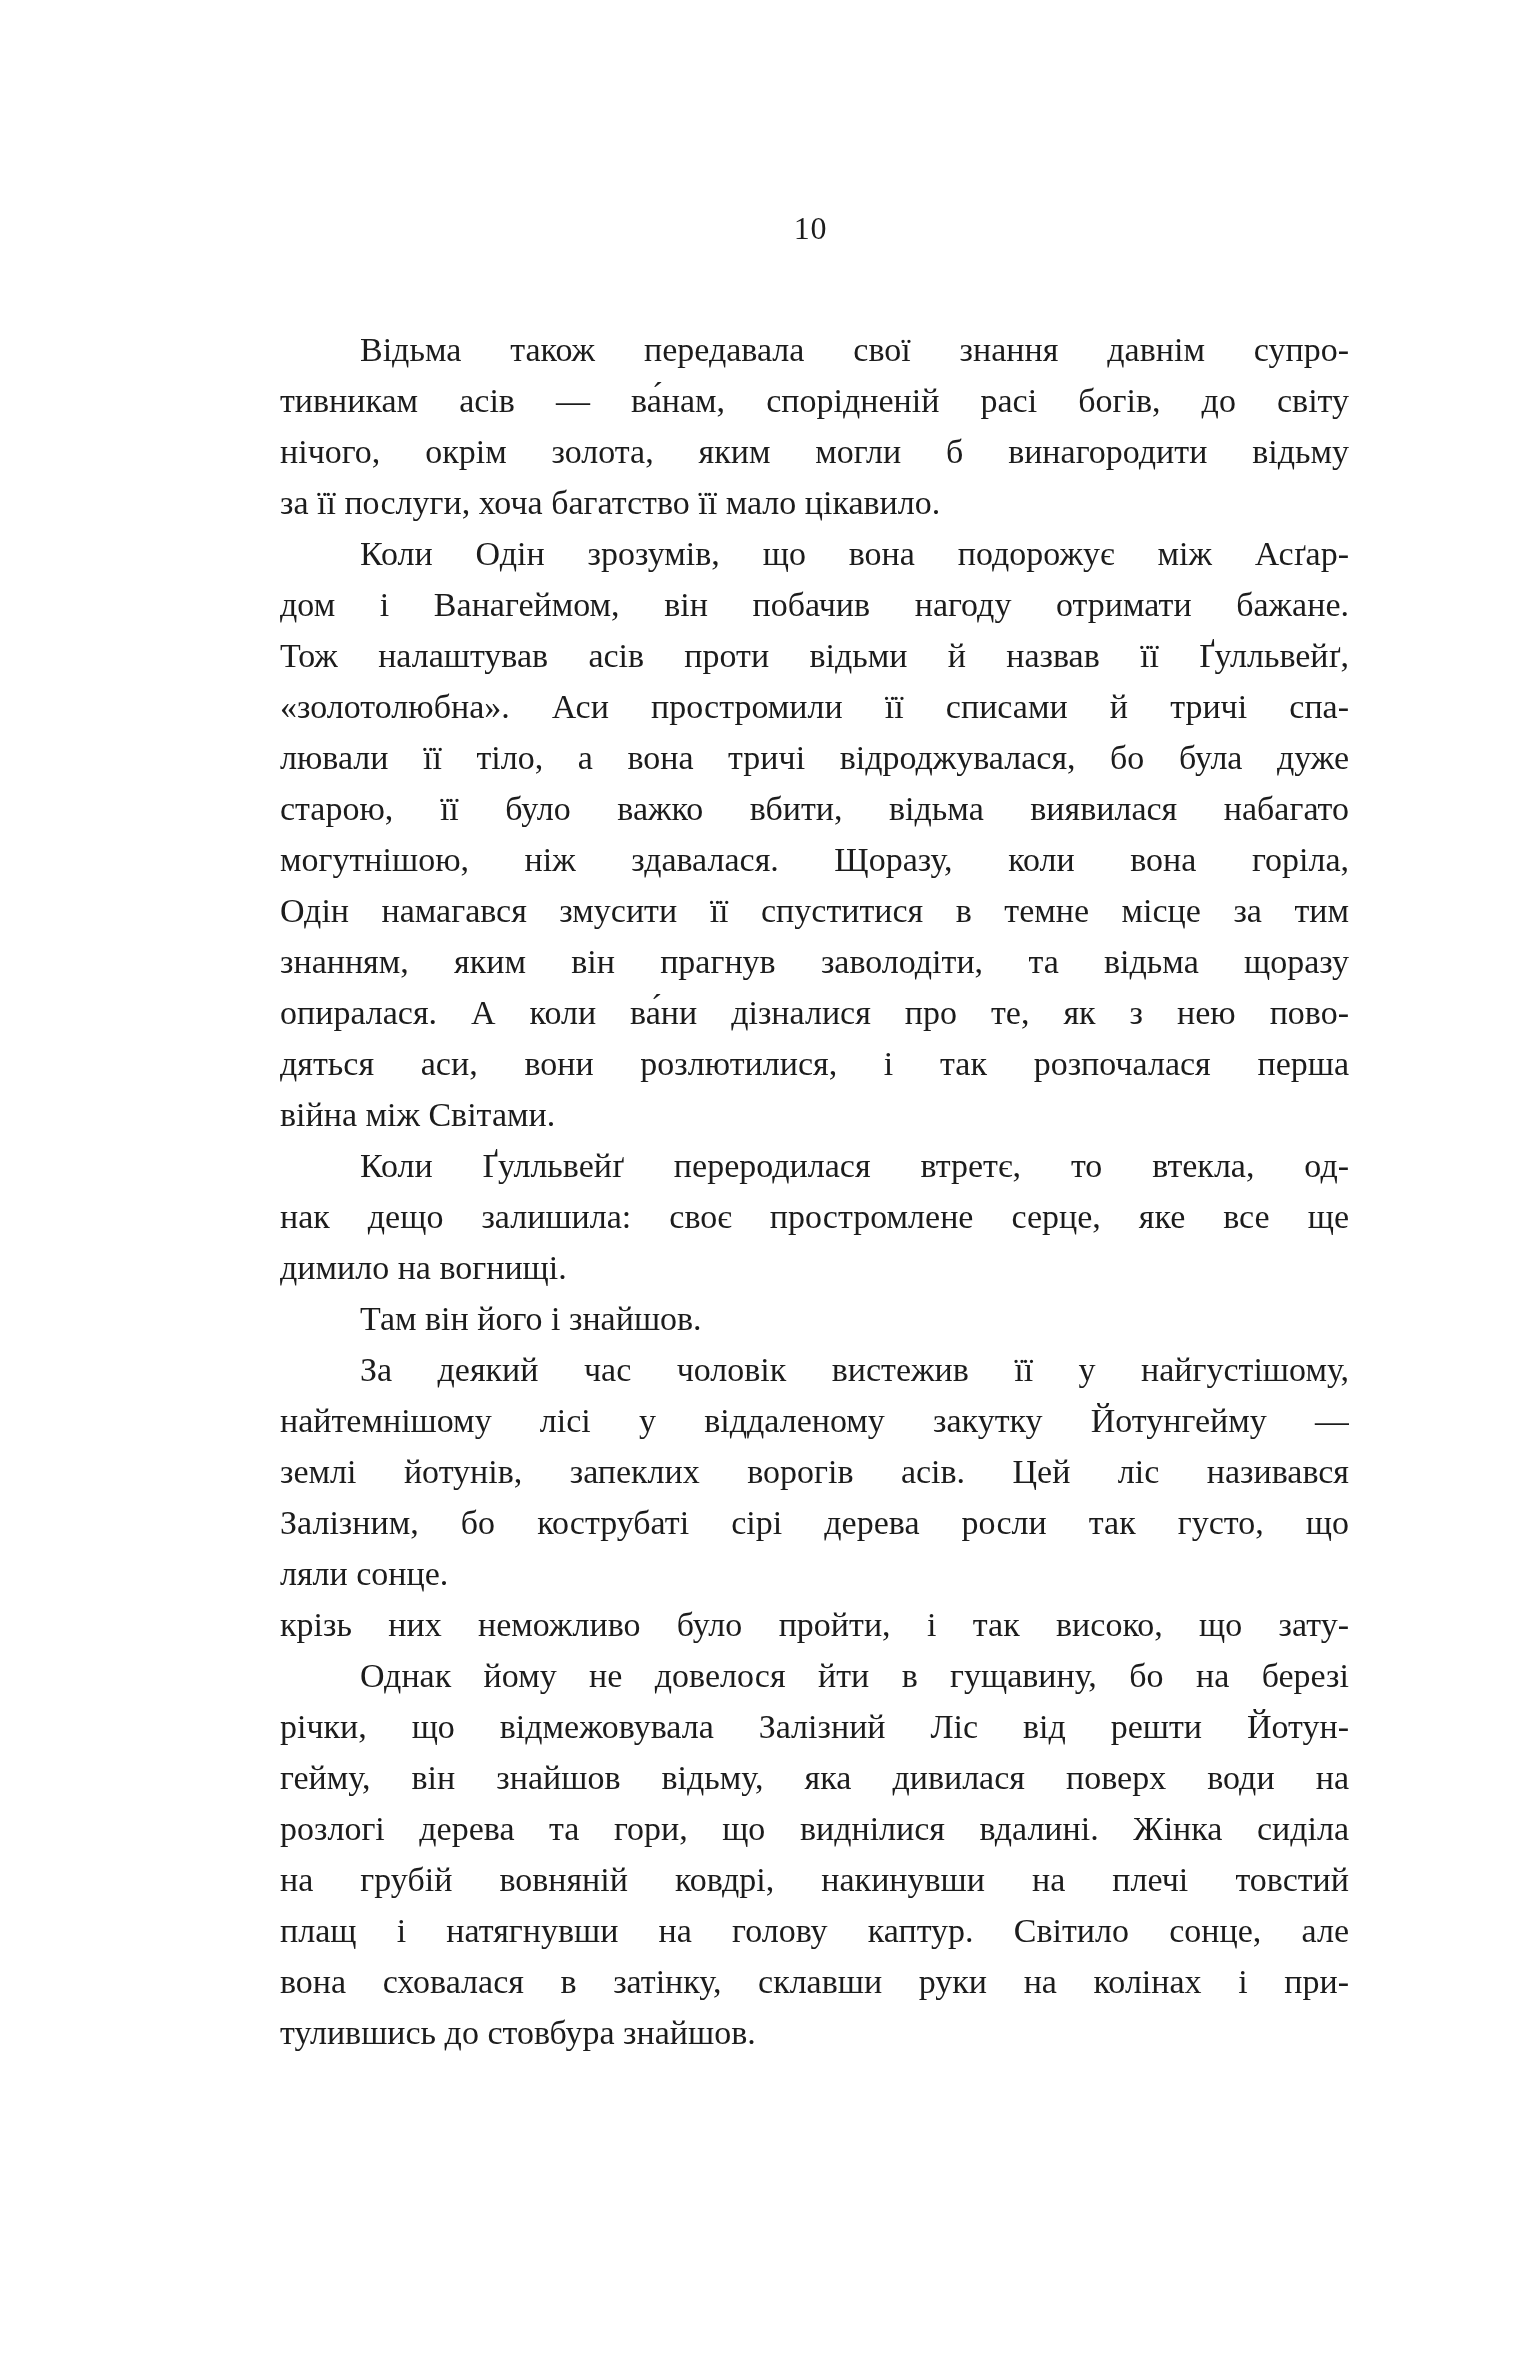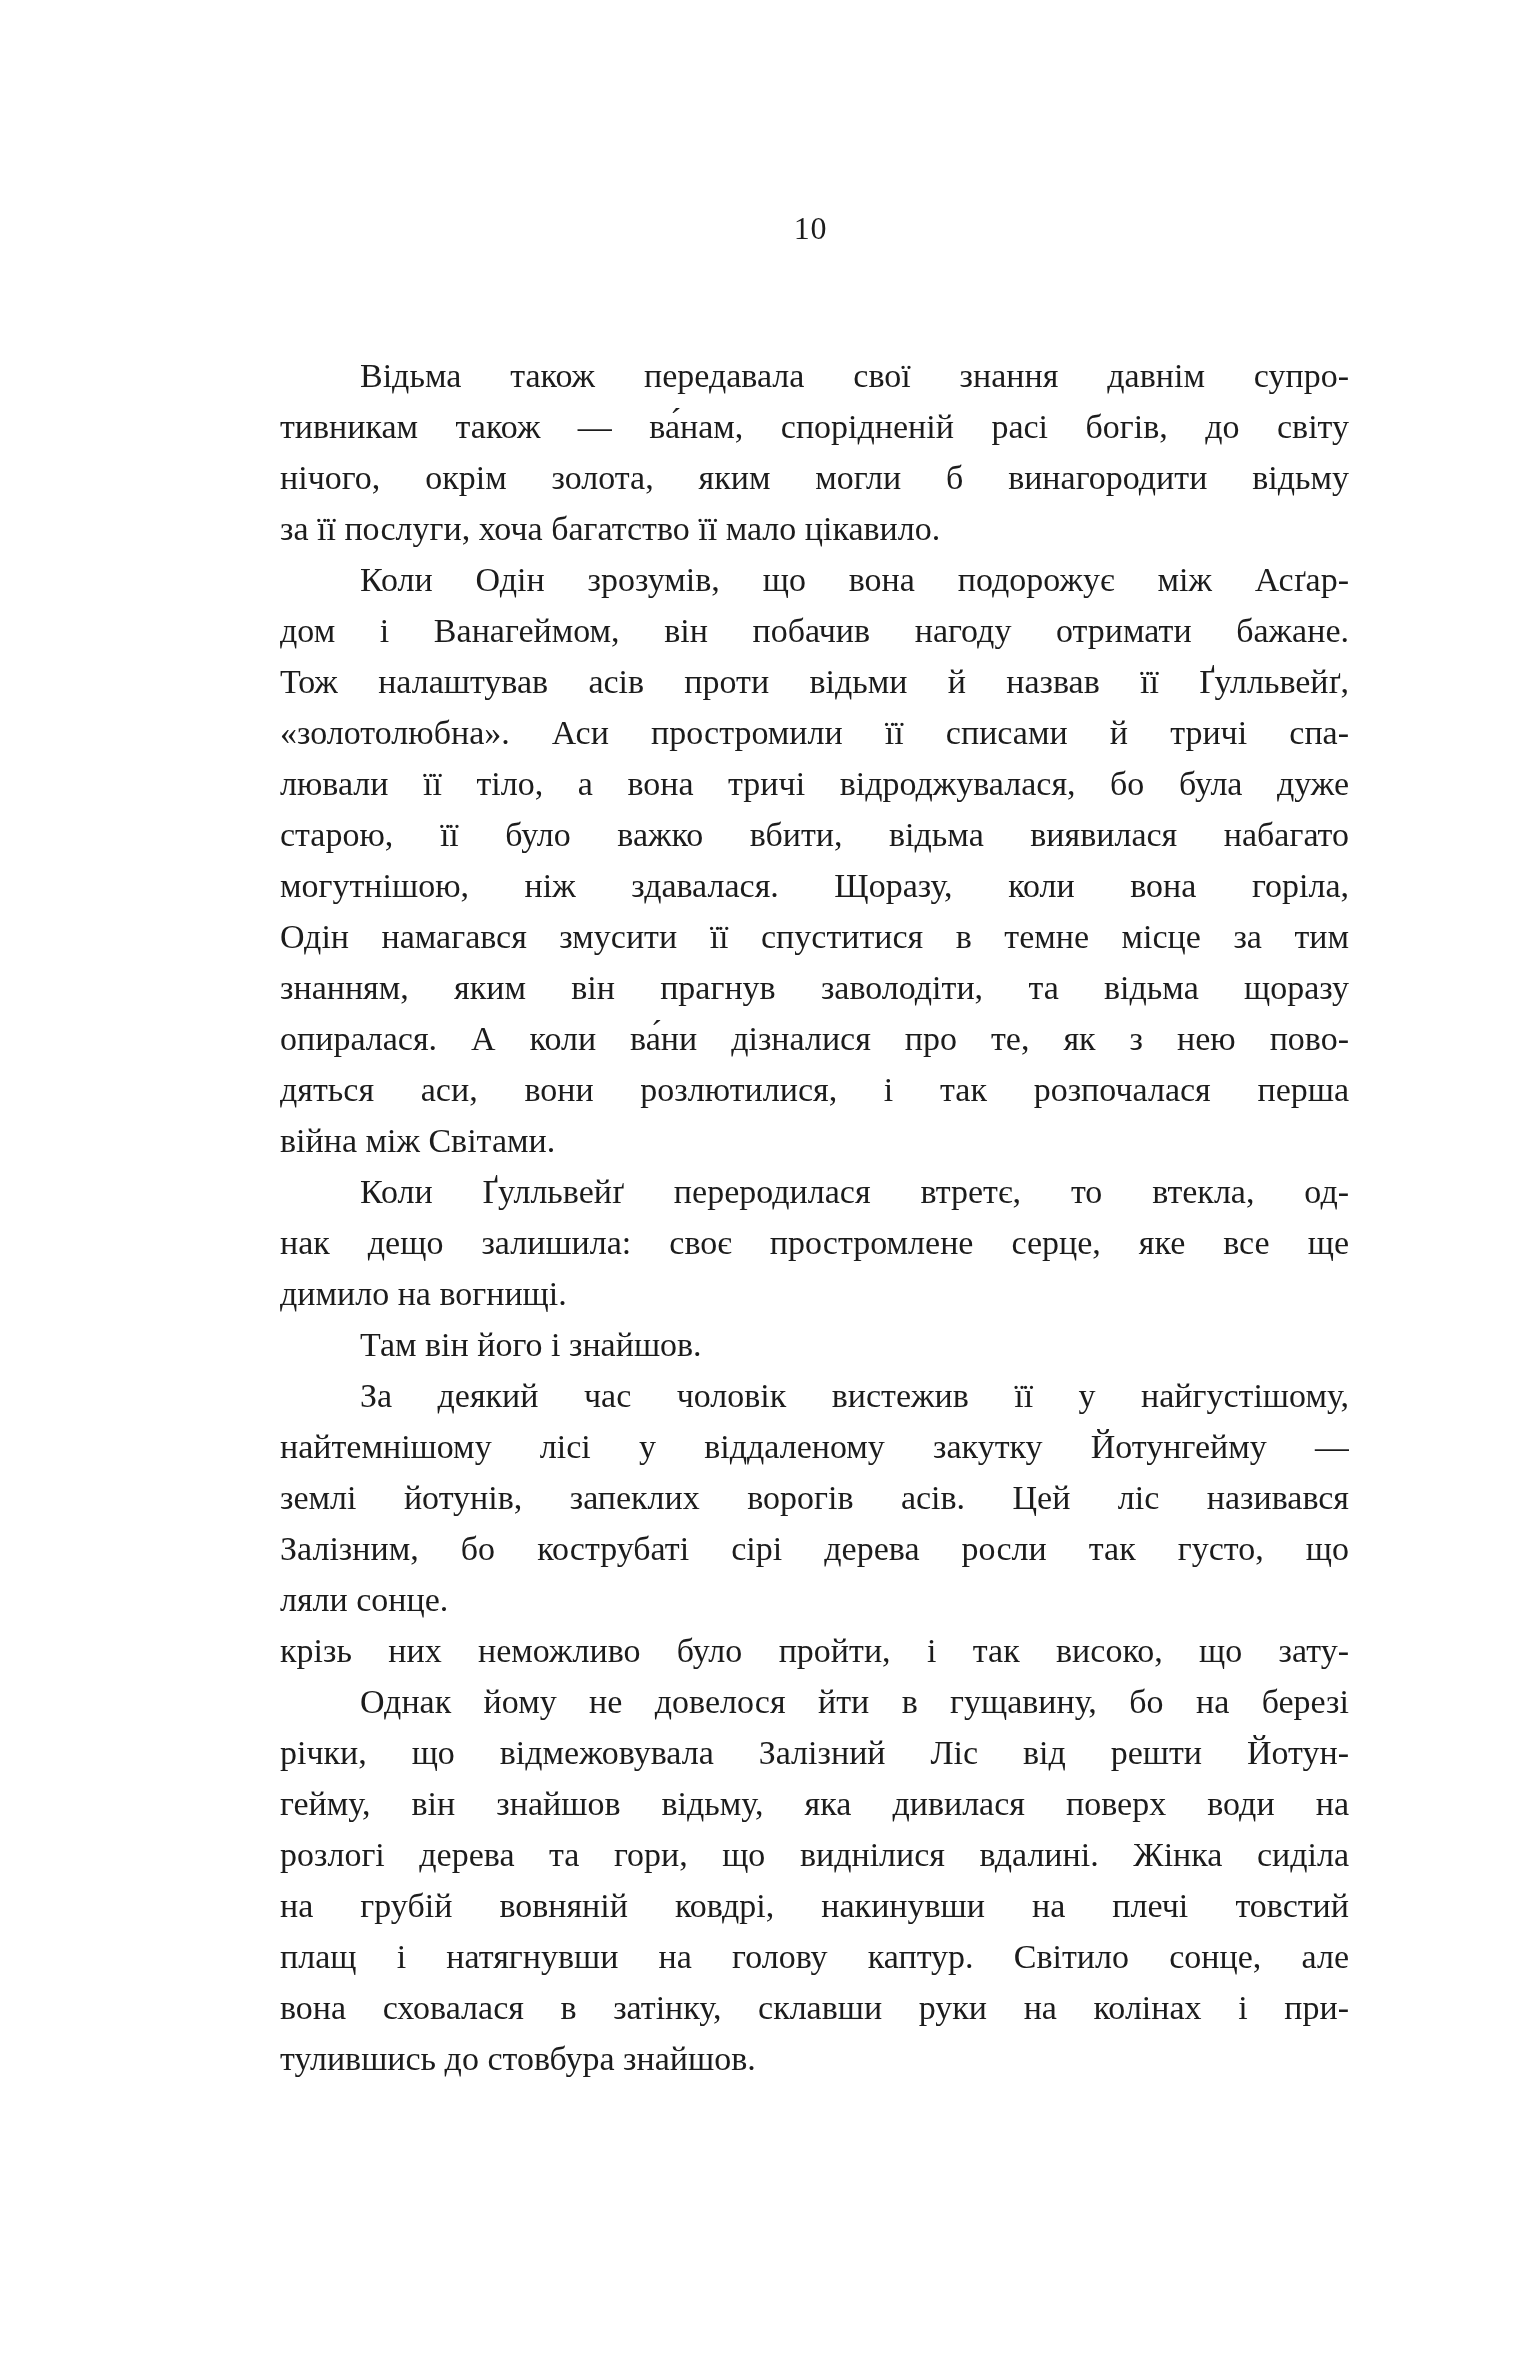--- a/index.html
+++ b/index.html
@@ -25,21 +25,20 @@
     line-height: 38px;
     letter-spacing: 0.8px;
   }
   .text-block {
     position: absolute;
     top: 324px;
     left: 280px;
     width: 1069px;
     font-size: 34px;
     line-height: 51px;
-    margin-top: 26px;
   }
   .paragraph {
     margin: 0;
   }
   .line {
     text-align: justify;
     text-align-last: justify;
     height: 51px;
     overflow: hidden;
   }
@@ -51,21 +50,21 @@
   }
 </style>
 </head>
 <body>
 
 <div class="page-number">10</div>
 
 <div class="text-block">
     <div class="paragraph">
       <div class="line first">Відьма також передавала свої знання давнім супро-</div>
-      <div class="line">тивникам також — ва́нам, спорідненій расі богів, до світу</div>
+      <div class="line">тивникам асів — ва́нам, спорідненій расі богів, до світу</div>
       <div class="line">нічого, окрім золота, яким могли б винагородити відьму</div>
       <div class="line last">за її послуги, хоча багатство її мало цікавило.</div>
     </div>
     <div class="paragraph">
       <div class="line first">Коли Одін зрозумів, що вона подорожує між Асґар-</div>
       <div class="line">дом і Ванагеймом, він побачив нагоду отримати бажане.</div>
       <div class="line">Тож налаштував асів проти відьми й назвав її Ґулльвейґ,</div>
       <div class="line">«золотолюбна». Аси простромили її списами й тричі спа-</div>
       <div class="line">лювали її тіло, а вона тричі відроджувалася, бо була дуже</div>
       <div class="line">старою, її було важко вбити, відьма виявилася набагато</div>

